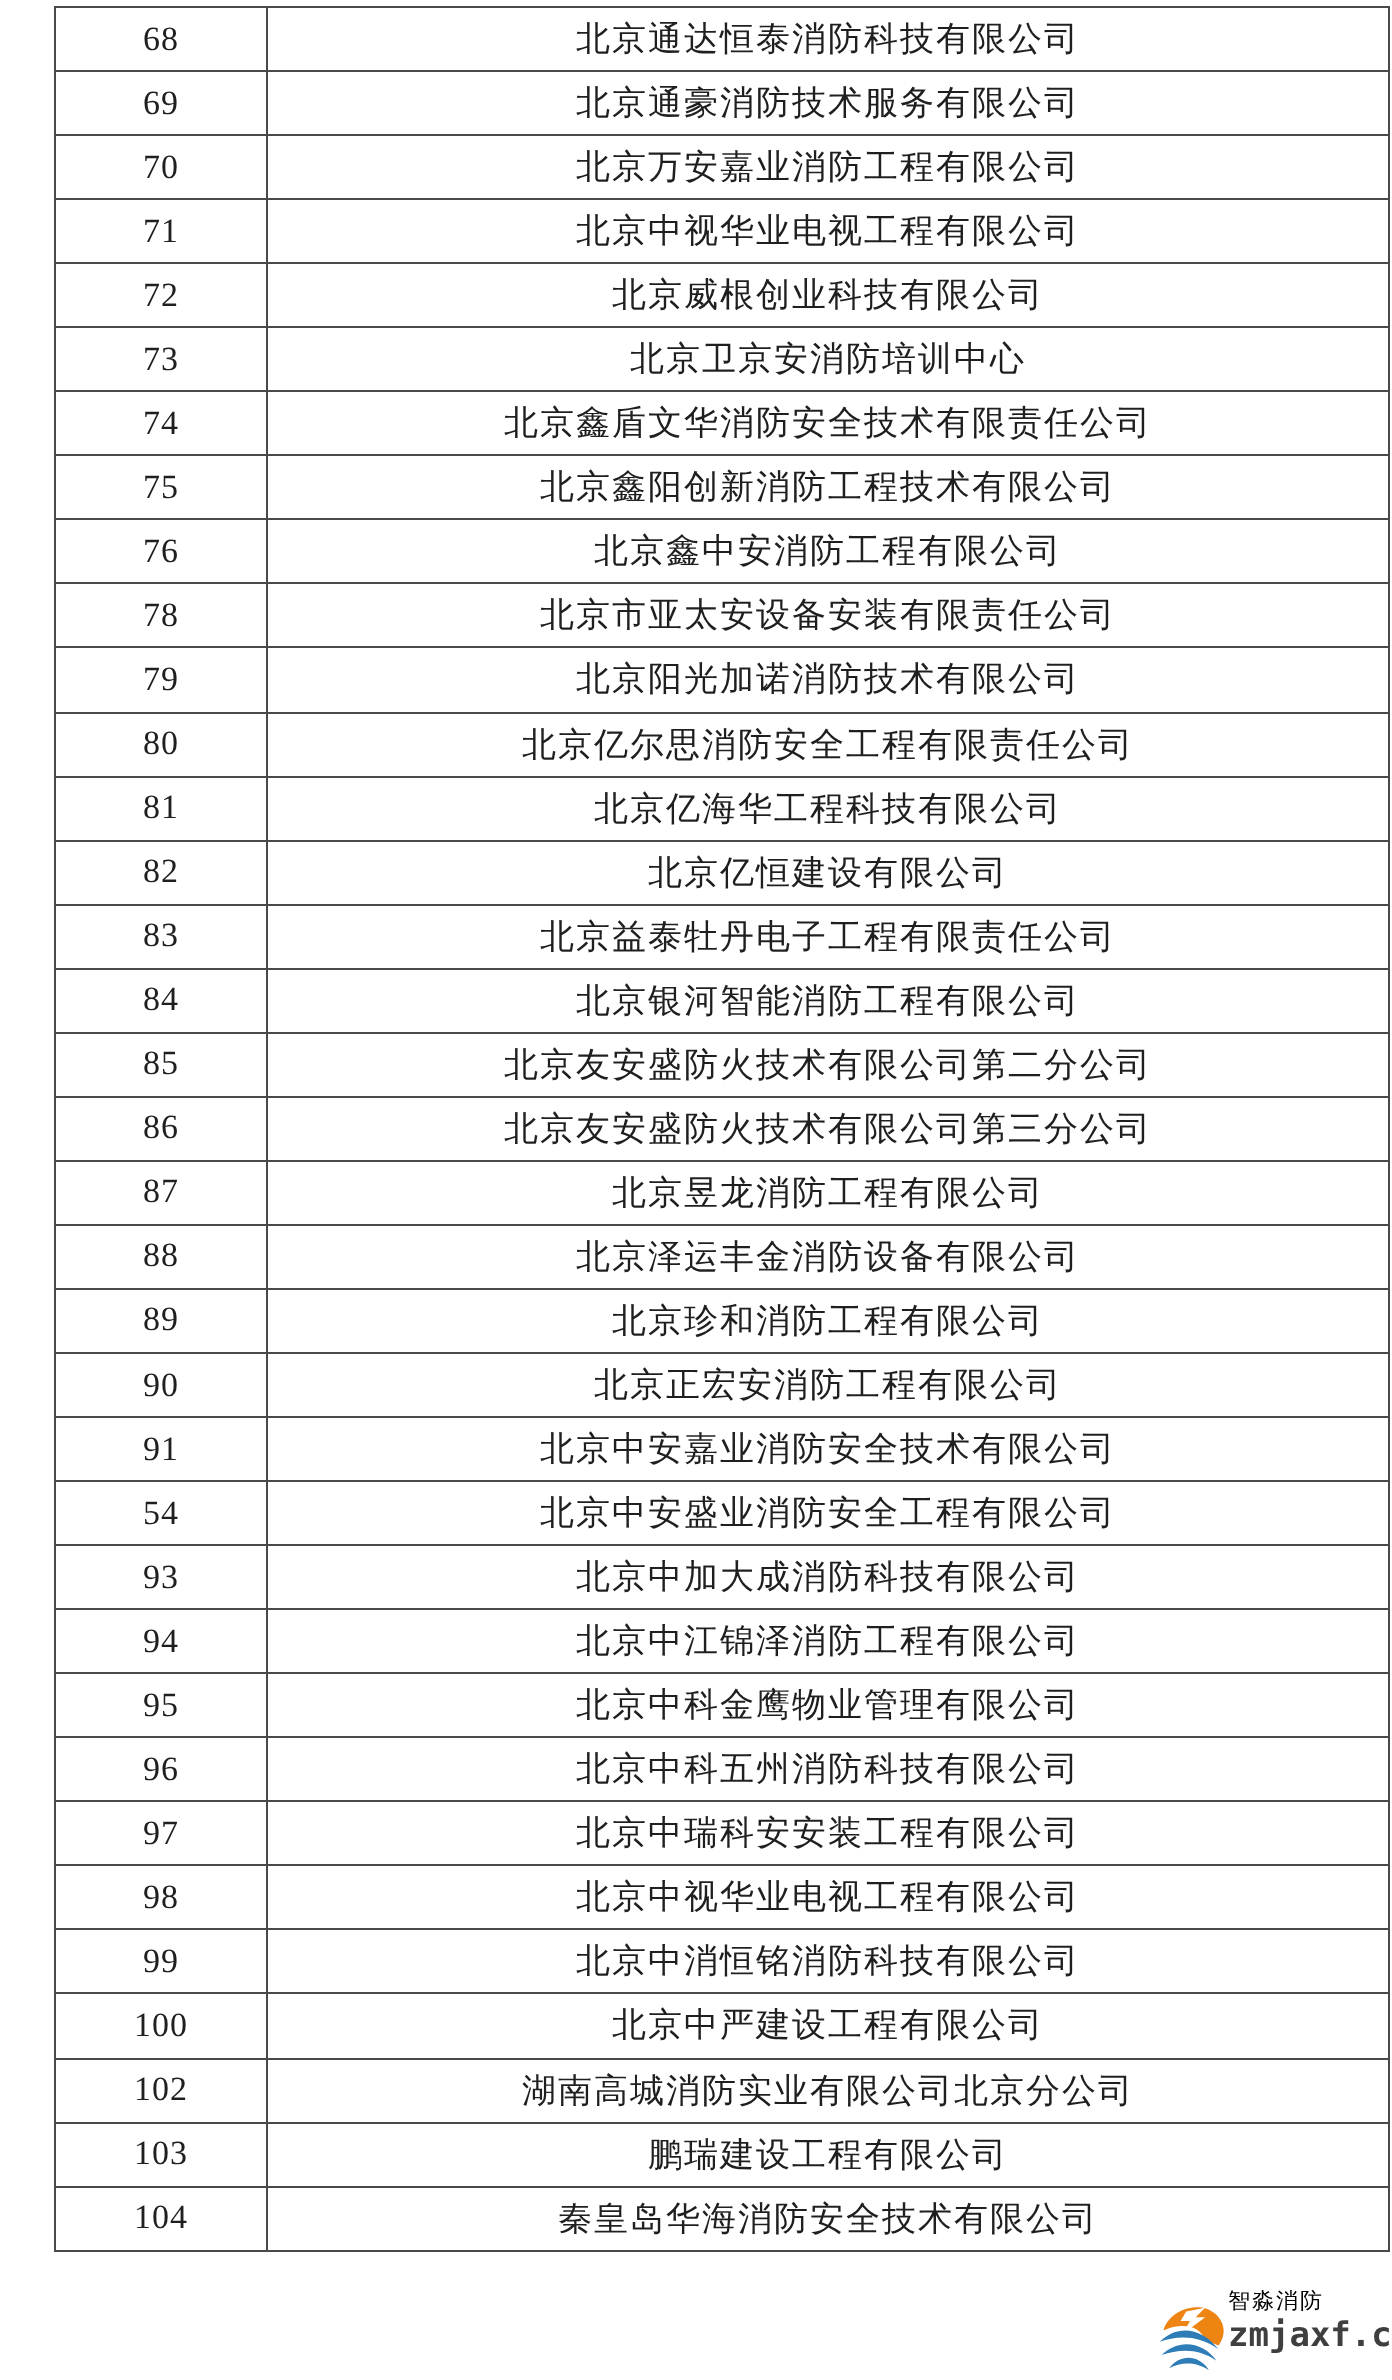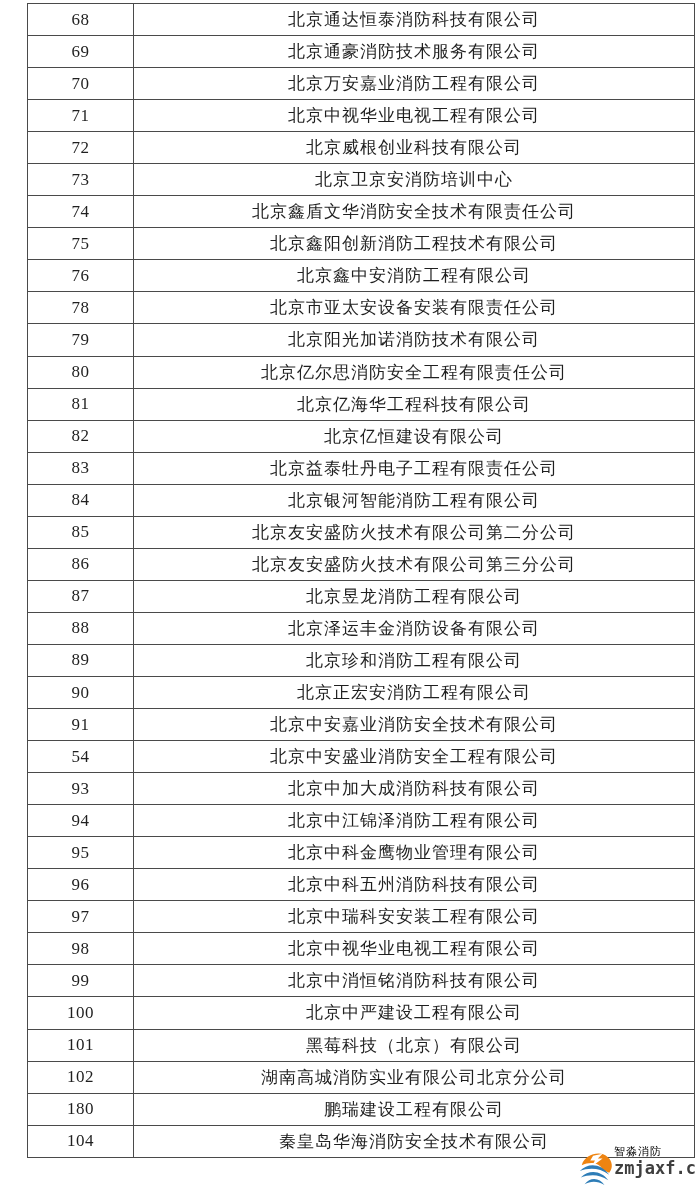--- a/index.html
+++ b/index.html
@@ -209,29 +209,25 @@
         </tr>
         <tr>
           <td class="col-num">99</td>
           <td class="col-name">北京中消恒铭消防科技有限公司</td>
         </tr>
         <tr>
           <td class="col-num">100</td>
           <td class="col-name">北京中严建设工程有限公司</td>
         </tr>
         <tr>
-          <td class="col-num">101</td>
-          <td class="col-name">黑莓科技（北京）有限公司</td>
-        </tr>
-        <tr>
           <td class="col-num">102</td>
           <td class="col-name">湖南高城消防实业有限公司北京分公司</td>
         </tr>
         <tr>
-          <td class="col-num">180</td>
+          <td class="col-num">103</td>
           <td class="col-name">鹏瑞建设工程有限公司</td>
         </tr>
         <tr>
           <td class="col-num">104</td>
           <td class="col-name">秦皇岛华海消防安全技术有限公司</td>
         </tr>
       </tbody>
   </table>
 
   <div class="logo">

